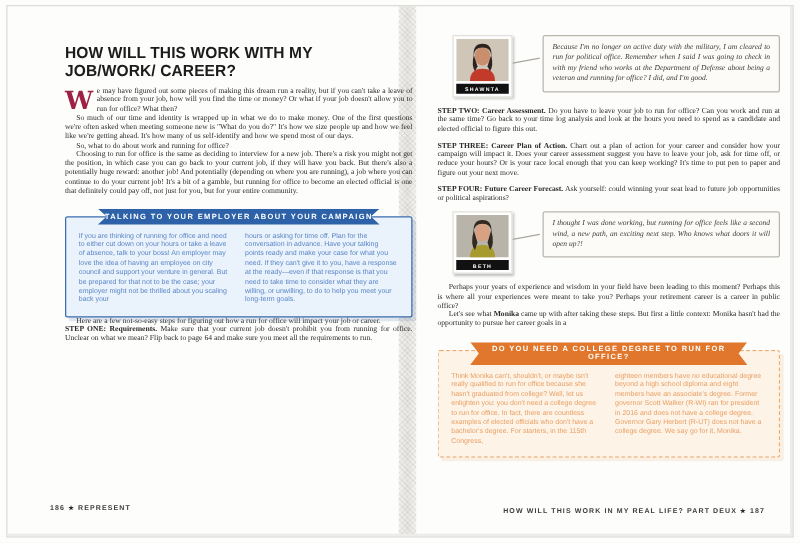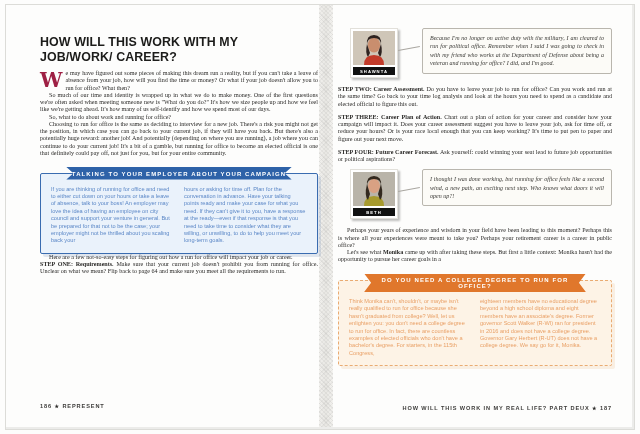--- a/index.html
+++ b/index.html
@@ -4,21 +4,21 @@
 <style>
   html,body{margin:0;padding:0;width:640px;height:434px;overflow:hidden;background:#f4f4f2;
     font-family:"Liberation Serif",serif;-webkit-font-smoothing:antialiased;}
   .spread{position:absolute;inset:0;background:#fdfdfc;}
   .frame{position:absolute;left:5px;top:4px;right:5px;bottom:4px;border:1px solid #dcdcd8;
     box-shadow:inset -2px -2px 0 #ececea;pointer-events:none;}
   .gutter{position:absolute;left:319px;top:5px;width:14px;height:424px;
     background:repeating-linear-gradient(45deg, rgba(120,120,120,.10) 0 1px, transparent 1px 3px),
                repeating-linear-gradient(-45deg, rgba(120,120,120,.08) 0 1px, transparent 1px 3px),
                linear-gradient(90deg,#f2f1ee,#e7e6e2 50%,#f4f3f0);}
-  .page{position:absolute;color:#2b2a28;}
+  .page{position:absolute;color:#2b2a28;margin-left:12px;}
   .page-left{left:40px;top:34px;width:278px;}
   .page-right{left:338px;top:28px;width:274px;}
 
   h1.title{margin:0 0 6px 0;font-family:"Liberation Sans",sans-serif;font-weight:800;
     font-size:12.8px;line-height:15px;color:#1c1c1a;letter-spacing:.1px;
     transform:scaleX(.97);transform-origin:left top;}
   p.body{margin:0;font-size:6.1px;line-height:7.25px;text-align:justify;}
   p.body.indent{text-indent:9px;}
   .boldlead{font-weight:bold;}
   .dropcap{float:left;font-family:"DejaVu Serif",serif;font-weight:bold;color:#9e2044;

